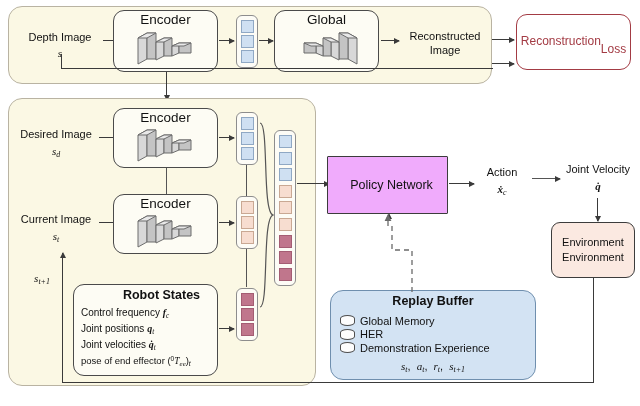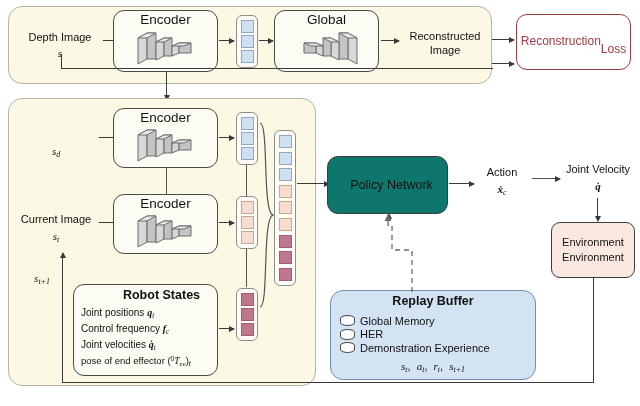--- a/index.html
+++ b/index.html
@@ -22,23 +22,23 @@
     border-radius:14px;
     box-sizing:border-box;
   }
   .wbox{
     background:#fdfcf4;
     border:1.3px solid #4a4a4a;
     border-radius:11px;
     box-sizing:border-box;
   }
   .graybox{
-    background:#0f766e;
+    background:#f0abfc;
     border:1.4px solid #3c3c3c;
-    border-radius:11px;
+    border-radius:1px;
     box-sizing:border-box;
     padding-left:8px;
   }
   .lossbox{
     background:#ffffff;
     border:1.6px solid #a33b44;
     border-radius:11px;
     box-sizing:border-box;
     color:#a33b44;
   }
@@ -206,20 +206,21 @@
     <div class="lbl" style="color:#a33b44;font-size:12px;margin-top:16px;">Loss</div>
   </div>
 
   <div class="abs vline" style="left:61px;top:54px;height:15px;"></div>
   <div class="abs hline" style="left:61px;top:68px;width:432px;"></div>
 
   <div class="abs vline arrow-d" style="left:166px;top:72px;height:28px;"></div>
 
   <div class="abs panel" style="left:8px;top:98px;width:308px;height:288px;"></div>
 
+  <div class="abs lbl" style="left:10px;top:128px;width:92px;text-align:center;">Desired Image</div>
   <div class="abs lbl" style="left:10px;top:145px;width:92px;text-align:center;">
     <em class="it">s<span class="sub">d</span></em>
   </div>
   <div class="abs hline arrow-r" style="left:99px;top:137px;width:22px;"></div>
 
   <div class="abs wbox" style="left:113px;top:108px;width:105px;height:60px;"></div>
   <div class="abs ttl" style="left:113px;top:110px;width:105px;text-align:center;">Encoder</div>
   <div class="glyph" style="left:134px;top:126px;">
     <svg width="66" height="40" viewBox="0 0 66 40">
       <g stroke="#6d6d6d" stroke-width="1" stroke-linejoin="round">
@@ -281,24 +282,24 @@
 
   <div class="abs vline arrow-u" style="left:62px;top:253px;height:130px;"></div>
   <div class="abs lbl" style="left:20px;top:272px;width:44px;text-align:center;">
     <em class="it">s<span class="sub">t+1</span></em>
   </div>
 
   <div class="abs wbox" style="left:73px;top:284px;width:145px;height:92px;"></div>
   <div class="abs ttl" style="left:73px;top:288px;width:145px;text-align:center;font-weight:bold;font-size:12.5px;padding-left:16px;">Robot States</div>
   <div class="abs" style="left:81px;top:307px;width:134px;">
     <div class="lbl-sm" style="margin-bottom:3px;">
+      Control frequency <em class="it"><b>f</b><span class="sub">c</span></em>
+    </div>
+    <div class="lbl-sm" style="margin-bottom:3px;">
       Joint positions <em class="it"><b>q</b><span class="sub">t</span></em>
-    </div>
-    <div class="lbl-sm" style="margin-bottom:3px;">
-      Control frequency <em class="it"><b>f</b><span class="sub">c</span></em>
     </div>
     <div class="lbl-sm" style="margin-bottom:3px;">
       Joint velocities <em class="it"><b>q̇</b><span class="sub">t</span></em>
     </div>
     <div class="lbl-sm" style="font-size:9.5px;">
       pose of end effector (<span class="sup">0</span><em class="it">T<span class="sub">ee</span></em>)<span class="sub">t</span>
     </div>
   </div>
   <div class="abs hline arrow-r" style="left:219px;top:328px;width:15px;"></div>
 

